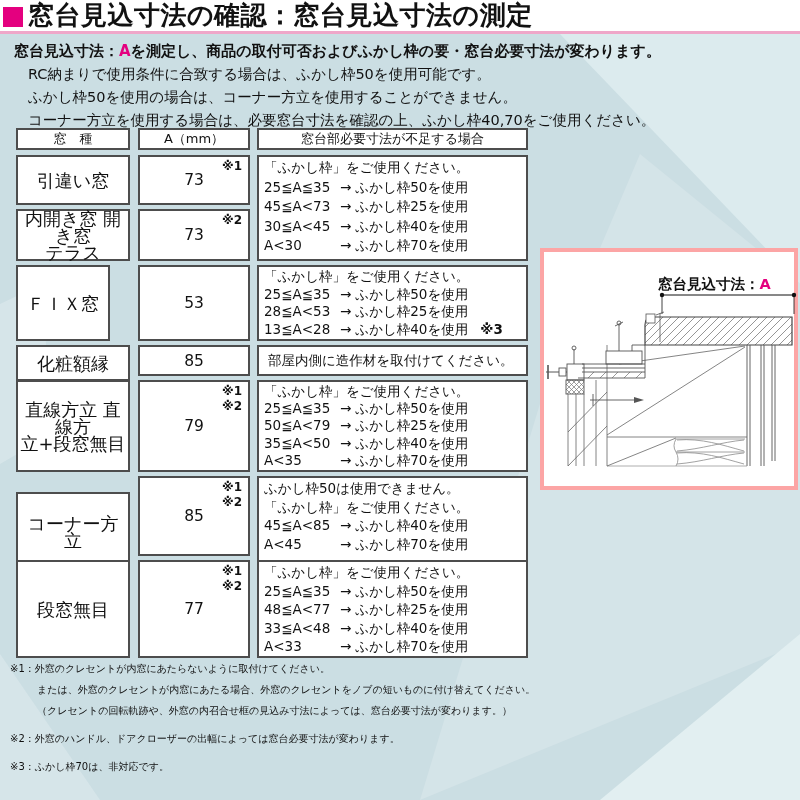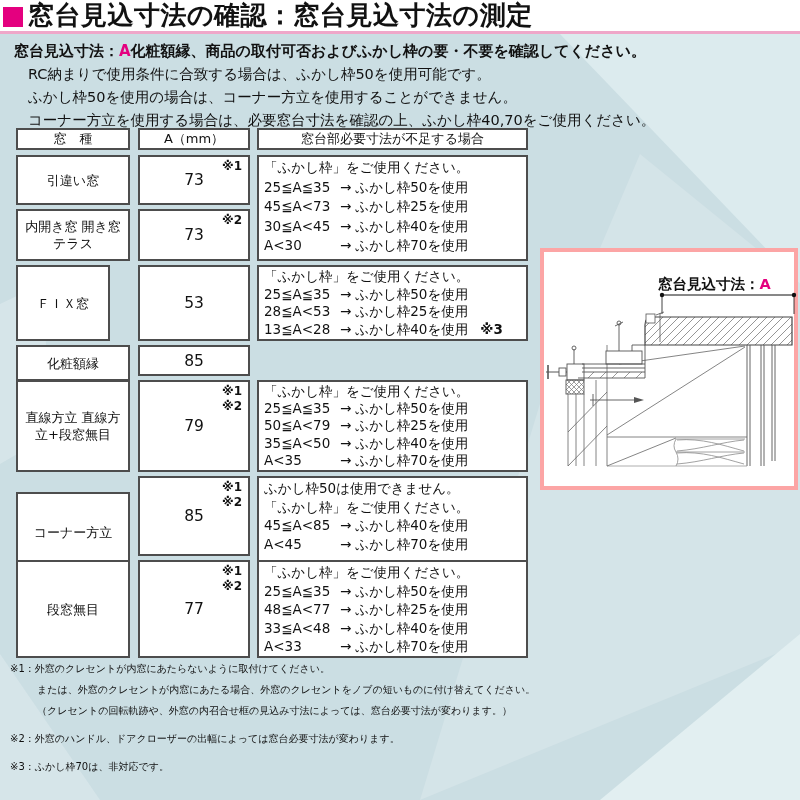--- a/index.html
+++ b/index.html
@@ -16,21 +16,21 @@
   
   .intro{position:absolute;left:14px;top:40px;width:700px;font-size:14.5px;line-height:23px;white-space:nowrap}
   .lead{font-weight:bold;font-size:15px}
   .var{color:#e4007f;font-weight:bold}
   .sub{margin-left:14px}
   
   .tbl{position:absolute;left:16px;top:128px;width:512px;height:532px}
   .cell,.acell,.nbox{position:absolute;background:#fff;border:2px solid #4d4d4d;box-sizing:border-box}
   .cell{display:flex;align-items:center;justify-content:center;text-align:center}
   .headc{font-size:13px}
-  .type{font-size:13px;line-height:17px;padding:16px 2px}
+  .type{font-size:18px;line-height:17px;padding:16px 2px}
   .pre{white-space:pre-line}
   .aval{position:absolute;left:0;top:0;right:0;bottom:0;display:flex;align-items:center;justify-content:center;font-size:15.5px}
   .amark{position:absolute;top:2px;right:6px;font-size:12px;font-weight:bold;line-height:15px;text-align:right;white-space:pre-line}
   .nbox{font-size:13.5px;padding:1px 5px}
   .nline{display:flex;white-space:nowrap}
   .ncond{width:72px;text-align:left;white-space:nowrap;flex:none}
   .narw{margin:0 4px;flex:none}
   .nres{font-weight:normal}
   .nsuf{font-weight:bold;margin-left:12px}
   .lh195 .nline,.lh195 .nhead{line-height:19.5px}
@@ -65,21 +65,21 @@
   </div>
 
   <div class="titlebar">
     <div class="bullet"></div>
     <div class="pagetitle">窓台見込寸法の確認：窓台見込寸法の測定</div>
   </div>
   <div class="underline"></div>
 
   <div class="intro">
     <div>
-      <span class="lead">窓台見込寸法：</span><span class="lead var">A</span><span class="lead">化粧額縁、商品の取付可否およびふかし枠の要・不要を確認してください。</span>
+      <span class="lead">窓台見込寸法：</span><span class="lead var">A</span><span class="lead">を測定し、商品の取付可否およびふかし枠の要・窓台必要寸法が変わります。</span>
     </div>
     <div class="sub">RC納まりで使用条件に合致する場合は、ふかし枠50を使用可能です。</div>
     <div class="sub">ふかし枠50を使用の場合は、コーナー方立を使用することができません。</div>
     <div class="sub">コーナー方立を使用する場合は、必要窓台寸法を確認の上、ふかし枠40,70をご使用ください。</div>
   </div>
 
   <div class="tbl">
 
     <div class="cell headc" style="left:0;top:0;width:114px;height:22px">窓　種</div>
     <div class="cell headc" style="left:122px;top:0;width:112px;height:22px">A（mm）</div>
@@ -164,20 +164,23 @@
           <span class="nres">ふかし枠25を使用</span>
         </div>
       <div class="nline">
           <span class="ncond">13≦A&lt;28</span>
           <span class="narw">→</span>
           <span class="nres">ふかし枠40を使用</span>
           <span class="nsuf">※3</span>
         </div>
     </div>
 
+    <div class="nbox centernote" style="left:241px;top:217px;width:271px;height:31px">
+      <div>部屋内側に造作材を取付けてください。</div>
+    </div>
 
     <div class="nbox lh172" style="left:241px;top:252px;width:271px;height:92px">
       <div class="nhead">「ふかし枠」をご使用ください。</div>
       <div class="nline">
           <span class="ncond">25≦A≦35</span>
           <span class="narw">→</span>
           <span class="nres">ふかし枠50を使用</span>
         </div>
       <div class="nline">
           <span class="ncond">50≦A&lt;79</span>

